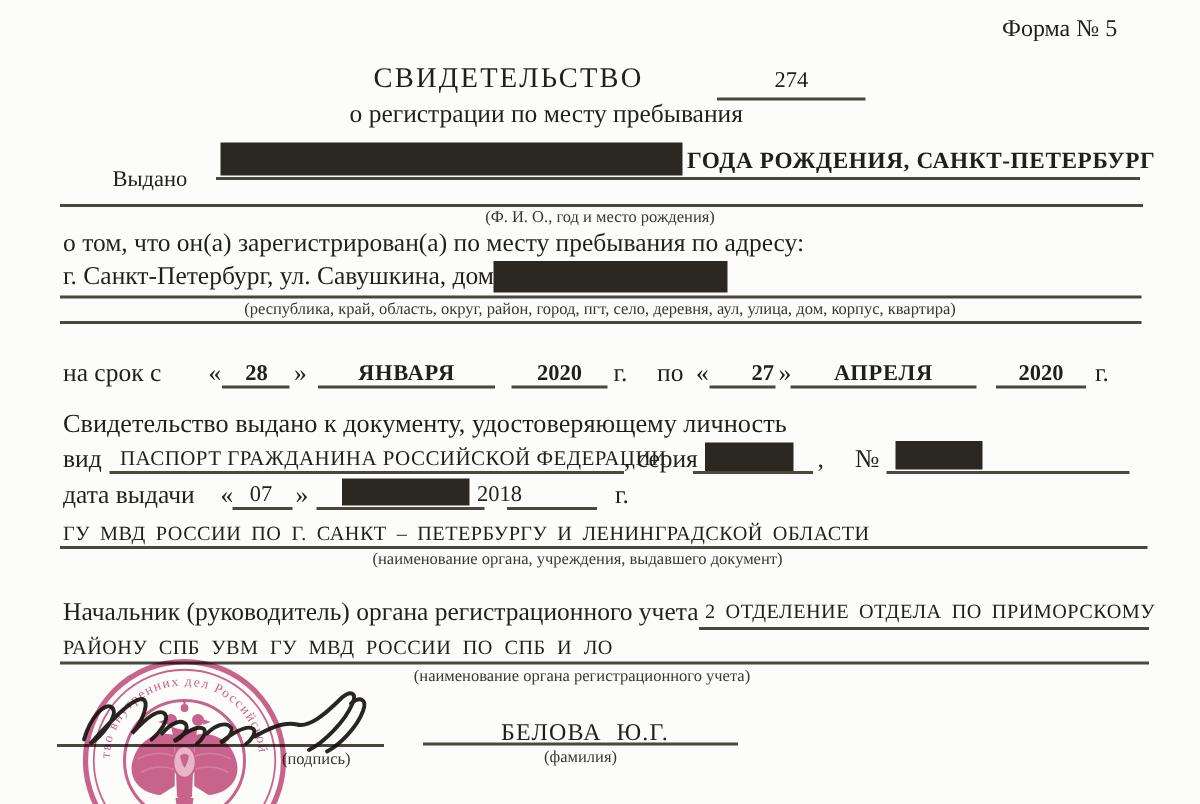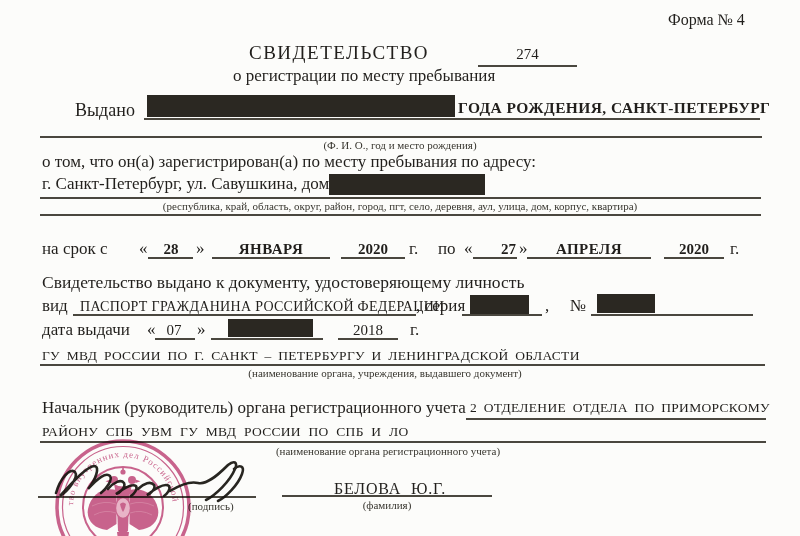--- a/index.html
+++ b/index.html
@@ -18,27 +18,27 @@
   .ctr{text-align:center;white-space:normal;}
   .base{font-size:17px;}
   .stamp{mix-blend-mode:multiply;}
   .stamp text{font-family:"Liberation Serif",serif;}
 </style>
 </head>
 <body>
 
 <div class="page">
 
-  <div class="t" style="top:11px;left:668px;font-size:16px;">Форма № 4</div>
+  <div class="t" style="top:11px;left:668px;font-size:16px;">Форма № 5</div>
   <div class="t" style="top:42px;left:249px;font-size:19px;letter-spacing:1.5px;">СВИДЕТЕЛЬСТВО</div>
   <div class="t" style="top:46px;left:478px;width:99px;text-align:center;font-size:15px;">274</div>
   <div class="ln" style="top:65px;left:478px;width:99px;"></div>
   <div class="t" style="top:66px;left:233px;font-size:17px;">о регистрации по месту пребывания</div>
 
-  <div class="t base" style="top:100px;left:75px;font-size:18px;">Выдано</div>
+  <div class="t base" style="top:112px;left:75px;font-size:15px;">Выдано</div>
   <div class="red" style="top:95px;left:147px;width:308px;height:22px;"></div>
   <div class="t b" style="top:99px;left:458px;font-size:15.5px;letter-spacing:.4px;">ГОДА РОЖДЕНИЯ, САНКТ-ПЕТЕРБУРГ</div>
   <div class="ln" style="top:118px;left:144px;width:616px;"></div>
 
   <div class="ln" style="top:136px;left:40px;width:722px;"></div>
   <div class="t cap ctr" style="top:139px;left:0;width:800px;">(Ф. И. О., год и место рождения)</div>
 
   <div class="t base" style="top:174px;left:42px;">г. Санкт-Петербург, ул. Савушкина, дом</div>
   <div class="t base" style="top:152px;left:42px;">о том, что он(а) зарегистрирован(а) по месту пребывания по адресу:</div>
   <div class="red" style="top:174px;left:329px;width:156px;height:21px;"></div>
@@ -81,21 +81,21 @@
   <div class="red" style="top:294px;left:597px;width:58px;height:19px;"></div>
   <div class="ln" style="top:314px;left:591px;width:162px;"></div>
 
   <div class="t base" style="top:320px;left:42px;">дата выдачи</div>
   <div class="t base" style="top:320px;left:147px;">«</div>
   <div class="t" style="top:322px;left:155px;width:38px;text-align:center;font-size:15px;">07</div>
   <div class="ln" style="top:338px;left:155px;width:40px;"></div>
   <div class="t base" style="top:320px;left:197px;">»</div>
   <div class="red" style="top:319px;left:228px;width:85px;height:18px;"></div>
   <div class="ln" style="top:338px;left:211px;width:112px;"></div>
-  <div class="t" style="top:322px;left:338px;width:60px;text-align:center;font-size:15px;">2018</div>
+  <div class="t" style="top:322px;left:318px;width:60px;font-size:15px;">2018</div>
   <div class="ln" style="top:338px;left:338px;width:60px;"></div>
   <div class="t base" style="top:320px;left:410px;">г.</div>
 
   <div class="t caps" style="top:348px;left:42px;word-spacing:3px;">ГУ МВД РОССИИ ПО Г. САНКТ – ПЕТЕРБУРГУ И ЛЕНИНГРАДСКОЙ ОБЛАСТИ</div>
   <div class="ln" style="top:364px;left:40px;width:725px;"></div>
   <div class="t cap ctr" style="top:367px;left:0;width:770px;">(наименование органа, учреждения, выдавшего документ)</div>
 
   <div class="t base" style="top:398px;left:42px;">Начальник (руководитель) органа регистрационного учета</div>
   <div class="t caps" style="top:400px;left:470px;word-spacing:3px;">2 ОТДЕЛЕНИЕ ОТДЕЛА ПО ПРИМОРСКОМУ</div>
   <div class="ln" style="top:418px;left:466px;width:300px;"></div>

